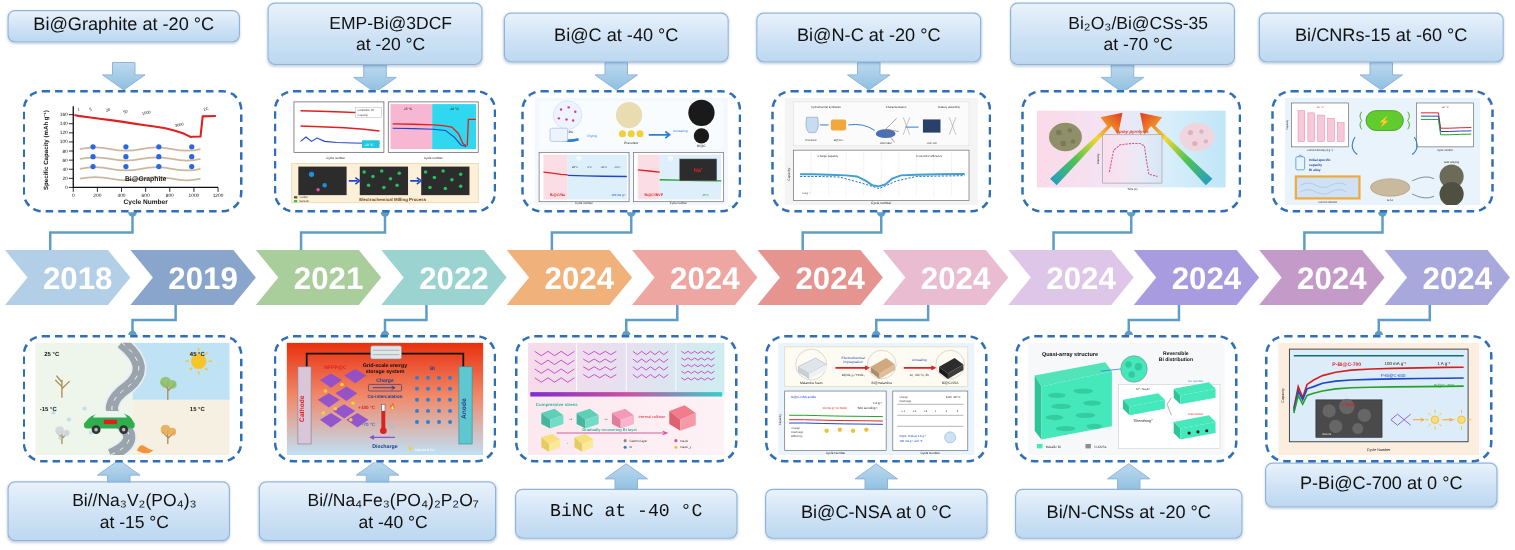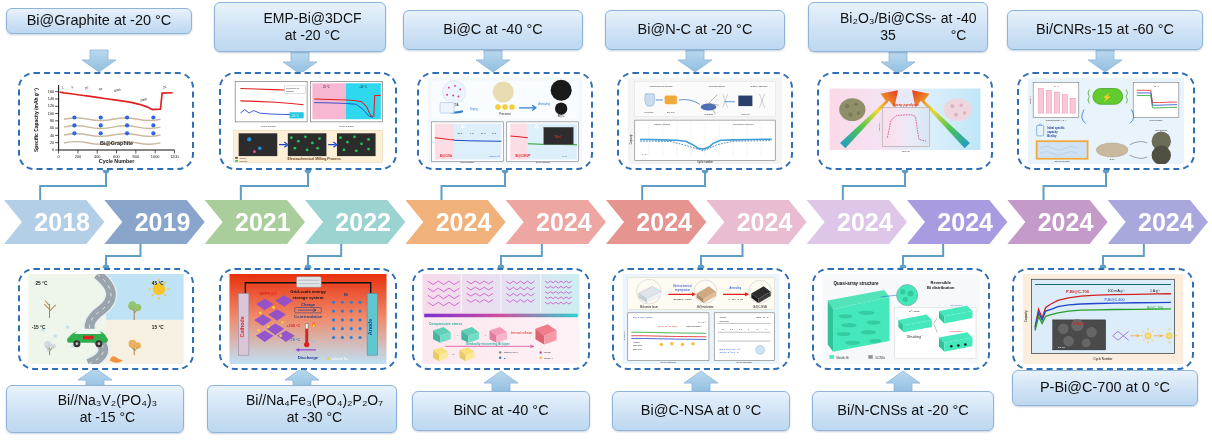--- a/index.html
+++ b/index.html
@@ -140,37 +140,37 @@
   <div class="label-box two-line" style="left:214px;top:2px;width:172px;height:50px;flex-direction:column;">
     <span>EMP-Bi@3DCF</span>
     <span>at -20 °C</span>
   </div>
   <div class="label-box" style="left:403px;top:10px;width:180px;height:40px;">
     <span>Bi@C at -40 °C</span>
   </div>
   <div class="label-box" style="left:605px;top:10px;width:180px;height:40px;">
     <span>Bi@N-C at -20 °C</span>
   </div>
-  <div class="label-box two-line" style="left:808px;top:2px;width:180px;height:50px;flex-direction:row;">
+  <div class="label-box two-line" style="left:808px;top:2px;width:180px;height:50px;flex-direction:column;">
     <span>Bi₂O₃/Bi@CSs-35</span>
-    <span>at -40 °C</span>
+    <span>at -70 °C</span>
   </div>
   <div class="label-box" style="left:1007px;top:10px;width:196px;height:40px;">
     <span>Bi/CNRs-15 at -60 °C</span>
   </div>
 
   <div class="label-box two-line" style="left:6px;top:385px;width:178px;height:48px;flex-direction:column;">
     <span>Bi//Na₃V₂(PO₄)₃</span>
     <span>at -15 °C</span>
   </div>
   <div class="label-box two-line" style="left:207px;top:385px;width:190px;height:48px;flex-direction:column;">
     <span>Bi//Na₄Fe₃(PO₄)₂P₂O₇</span>
-    <span>at -30 °C</span>
-  </div>
-  <div class="label-box" style="left:412px;top:391px;width:178px;height:40px;">
+    <span>at -40 °C</span>
+  </div>
+  <div class="label-box" style="left:412px;top:391px;width:178px;height:40px;font-family:Liberation Mono, monospace;">
     <span>BiNC at -40 °C</span>
   </div>
   <div class="label-box" style="left:612px;top:391px;width:178px;height:40px;">
     <span>Bi@C-NSA at 0 °C</span>
   </div>
   <div class="label-box" style="left:812px;top:391px;width:182px;height:40px;">
     <span>Bi/N-CNSs at -20 °C</span>
   </div>
   <div class="label-box" style="left:1012px;top:370px;width:186px;height:36px;">
     <span>P-Bi@C-700 at 0 °C</span>

